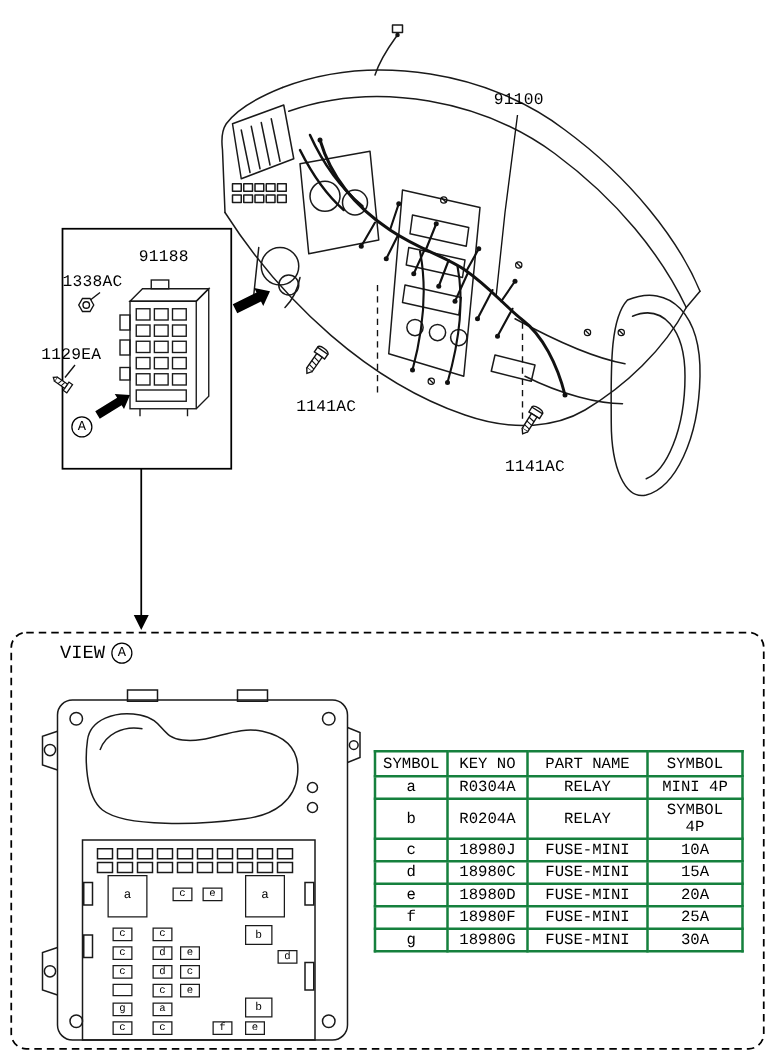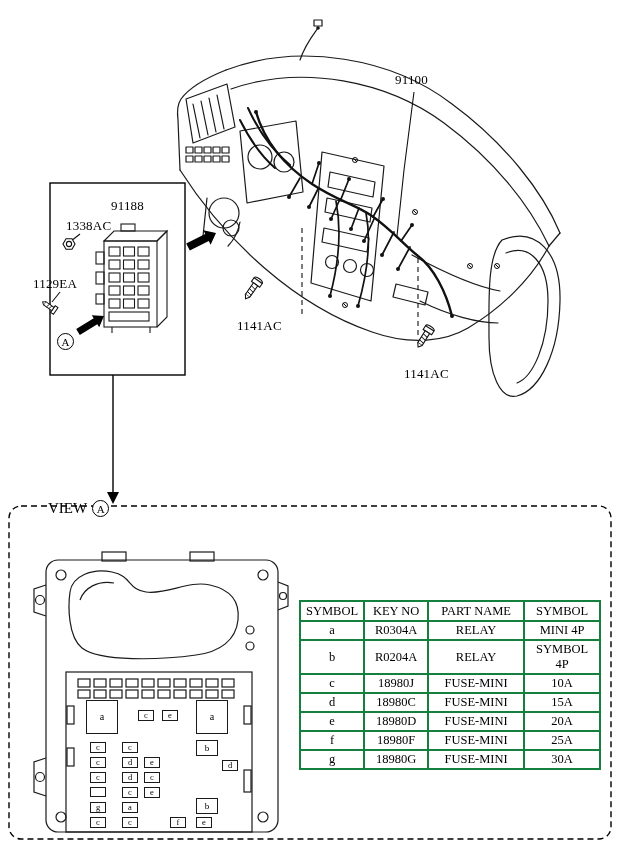--- a/index.html
+++ b/index.html
@@ -1,27 +1,27 @@
 <!DOCTYPE html>
 <html><head>
 <meta charset="utf-8">
 <style>
   * { box-sizing: border-box; }
   body { margin:0; background:#fff; }
   .page {
     position:relative; width:620px; height:848px; background:#fff;
-    font-family:Liberation Serif, serif; color:#000; overflow:hidden;
+    font-family:Liberation Mono, monospace; color:#000; overflow:hidden;
   }
   .page > svg { position:absolute; left:0; top:0; }
   .callout { position:absolute; font-size:13px; white-space:nowrap; letter-spacing:.2px; }
   .circle-letter {
     position:absolute; width:17px; height:17px; border:1.4px solid #000; border-radius:50%;
     display:flex; align-items:center; justify-content:center; font-size:11px; background:#fff;
   }
-  .view-title { position:absolute; left:48px; top:500px; display:flex; gap:5px; font-size:15px; }
+  .view-title { position:absolute; left:48px; top:514px; display:flex; gap:5px; font-size:15px; }
   .view-title .badge {
     position:static; width:17px; height:17px; border:1.4px solid #000; border-radius:50%;
     display:flex; align-items:center; justify-content:center; font-size:11px; background:#fff;
   }
   .fcell {
     position:absolute; border:1px solid #1a1a1a; background:#fff;
     font-size:8.5px; line-height:1; display:flex; align-items:center; justify-content:center;
   }
   .fcell.big { font-size:10px; }
   .parts-table { position:absolute; left:299px; top:600px; border-collapse:collapse; font-size:12.5px; }
@@ -248,21 +248,21 @@
         <rect x="222" y="690" width="12" height="8"></rect>
       <rect x="67" y="706" width="7" height="18"></rect>
       <rect x="67" y="748" width="7" height="18"></rect>
       <rect x="244" y="706" width="7" height="18"></rect>
       <rect x="244" y="770" width="7" height="22"></rect>
     </g>
   </svg>
 
   <div class="callout" style="left:395px; top:72px;">91100</div>
   <div class="callout" style="left:111px; top:198px;">91188</div>
-  <div class="callout" style="left:50px;  top:218px;margin-left:16px;">1338AC</div>
+  <div class="callout" style="left:50px;  top:218px;">1338AC</div>
   <div class="callout" style="left:33px;  top:276px;">1129EA</div>
   <div class="callout" style="left:237px; top:318px;">1141AC</div>
   <div class="callout" style="left:404px; top:366px;">1141AC</div>
 
   <div class="circle-letter" style="left:57px; top:333px;">A</div>
 
   <div class="view-title">
     <span>VIEW</span>
     <span class="badge">A</span>
   </div>

